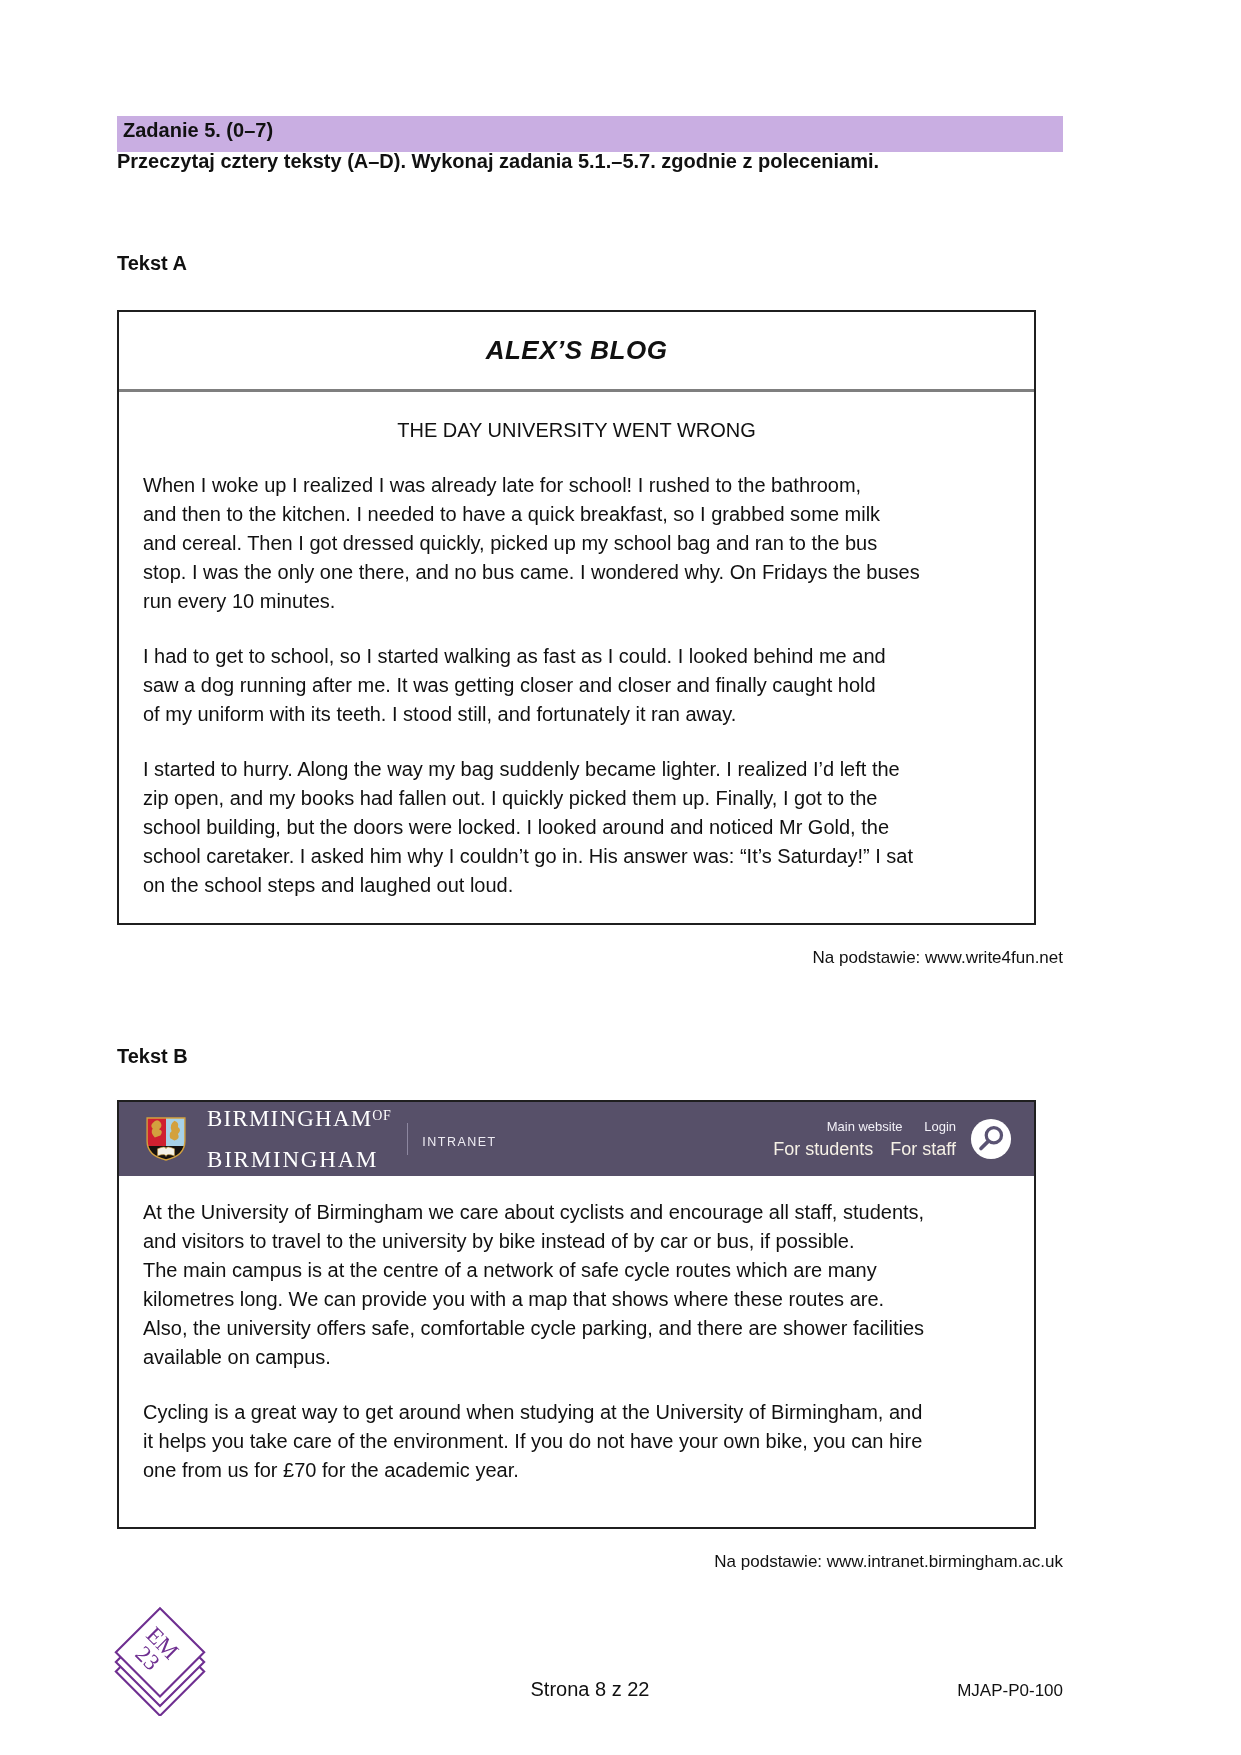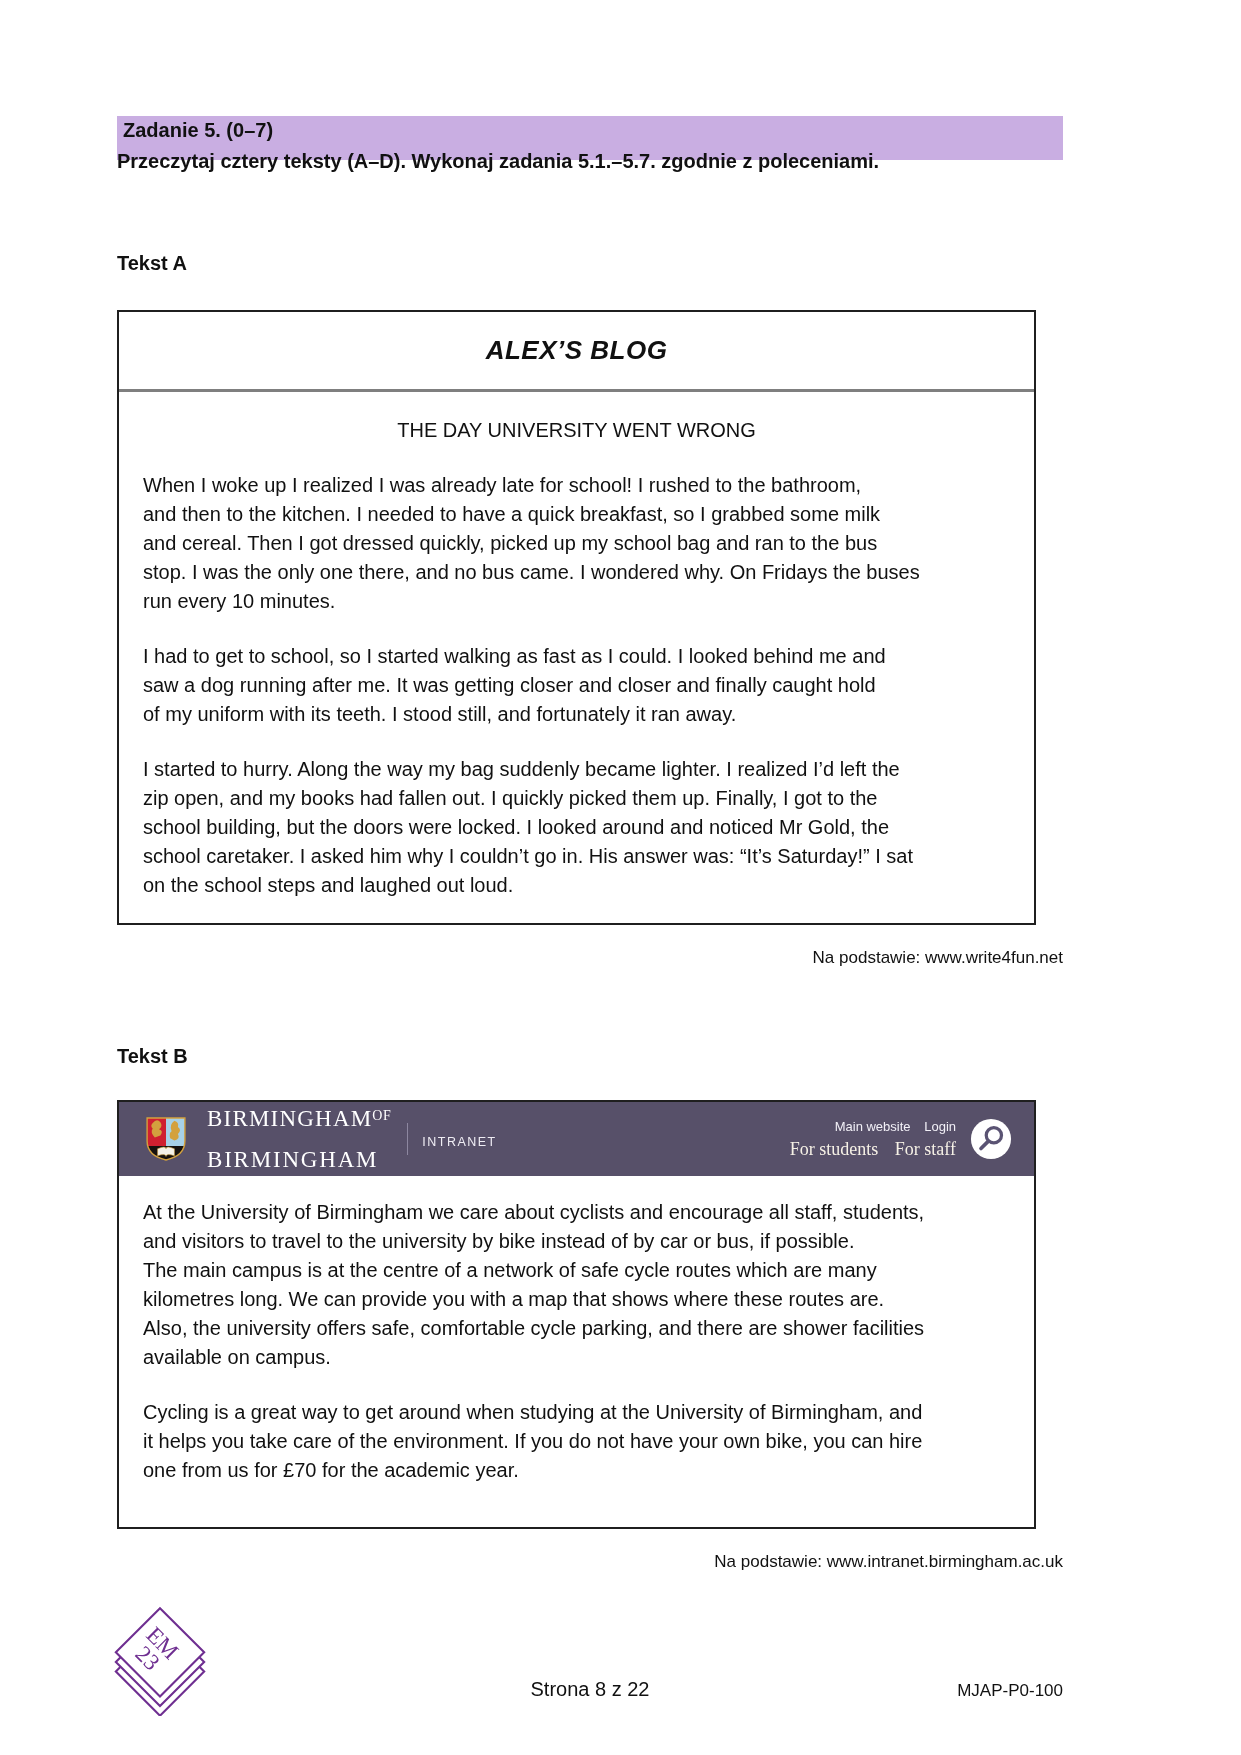--- a/index.html
+++ b/index.html
@@ -3,21 +3,21 @@
 <meta charset="utf-8">
 <style>
   * { margin:0; padding:0; box-sizing:border-box; }
   html,body { background:#ffffff; }
   .page {
     position:relative; width:1241px; height:1755px; background:#ffffff;
     font-family:"Liberation Sans", sans-serif; color:#111;
     overflow:hidden;
   }
   .task-bar {
-    position:absolute; left:117px; top:116px; width:946px; height:44px;
+    position:absolute; left:117px; top:116px; width:946px; height:36px;
     background:var(--task-highlight,#c9aee2);
     font-size:20px; font-weight:bold; line-height:28px; padding-left:6px;
   }
   .instruction {
     position:absolute; left:117px; top:150px; width:946px;
     font-size:20px; font-weight:bold;
   }
   .tekst-label { position:absolute; left:117px; font-size:20px; font-weight:bold; }
   .label-a { top:252px; }
   .label-b { top:1045px; }
@@ -54,23 +54,23 @@
     margin-left:20px; color:#ffffff;
     font-family:"Liberation Serif", serif; line-height:1;
   }
   .uob-line1 { font-size:23px; letter-spacing:1.2px; }
   .uob-of { font-size:14px; vertical-align:6px; letter-spacing:0.5px; }
   .uob-line2 { font-size:23px; letter-spacing:1.8px; margin-top:18px; }
   .uob-divider { width:1px; height:32px; background:#8d87a0; margin:0 14px 0 16px; }
   .uob-intranet { color:#efedf4; font-size:12.5px; letter-spacing:1.5px; margin-top:6px; }
   .uob-right { margin-left:auto; text-align:right; color:#f2f0f7; }
   .uob-nav-top { font-size:13px; margin-bottom:5px; }
-  .uob-nav-top span { margin-left:10px; cursor:pointer; }
+  .uob-nav-top span { margin-left:18px; cursor:pointer; }
   .uob-nav-bottom {
-    font-family:Liberation Serif, serif; font-size:18px; color:#f6f1e6;
+    font-family:Liberation Sans, sans-serif; font-size:18px; color:#f6f1e6;
   }
   .uob-nav-bottom span { margin-left:12px; cursor:pointer; }
   .uob-search { width:42px; height:42px; margin-left:14px; flex:0 0 auto; cursor:pointer; }
   .box-b-content { padding:22px 24px 0 24px; font-size:20px; line-height:29px; }
 
   .em-logo { position:absolute; left:112px; top:1606px; width:96px; height:110px; }
   .page-number {
     position:absolute; left:117px; top:1678px; width:946px;
     text-align:center; font-size:20px;
   }

